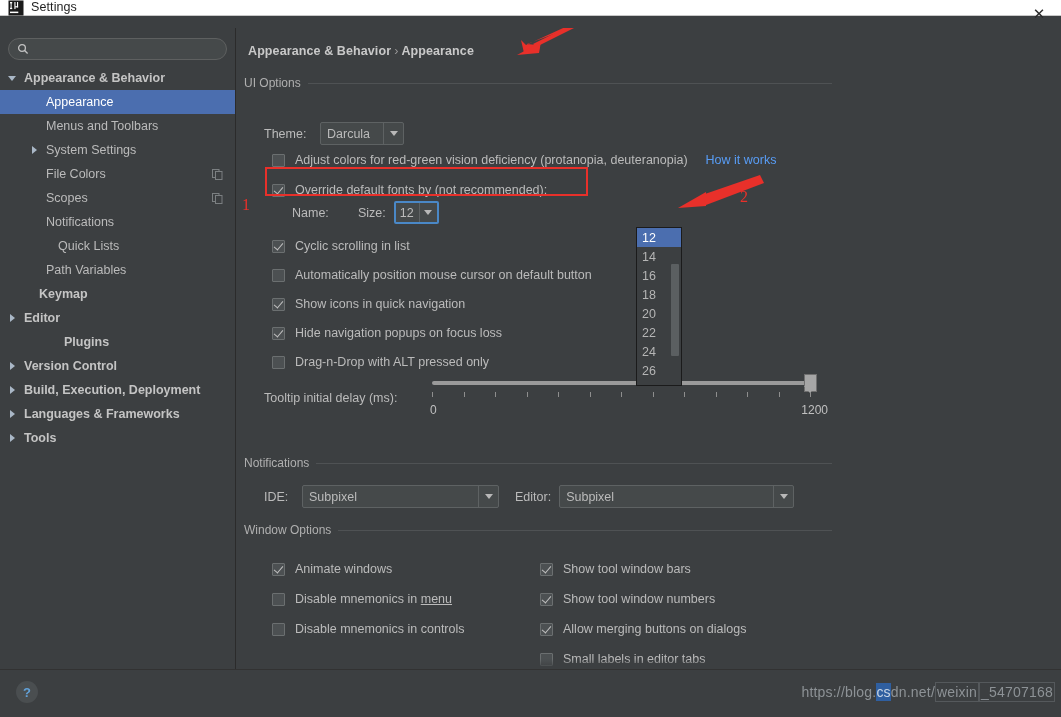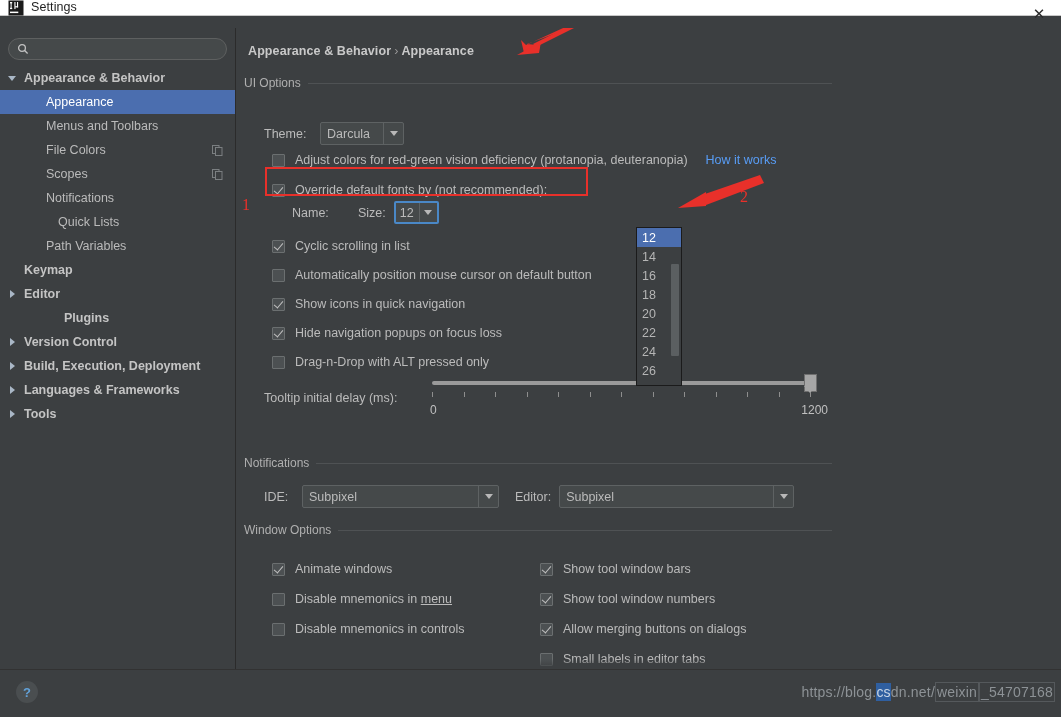--- a/index.html
+++ b/index.html
@@ -379,20 +379,26 @@
           </div>
           <div class="tree-item selected">
             <span class="tw" style="margin-left: 28px;"></span>
             <span class="lbl" style="margin-left: 5px;">Appearance</span>
           </div>
           <div class="tree-item">
             <span class="tw" style="margin-left: 28px;"></span>
             <span class="lbl" style="margin-left: 5px;">Menus and Toolbars</span>
           </div>
           <div class="tree-item">
+            <span class="tw" style="margin-left: 28px;">
+              <span class="caret-right"></span>
+            </span>
+            <span class="lbl" style="margin-left: 5px;">System Settings</span>
+          </div>
+          <div class="tree-item">
             <span class="tw" style="margin-left: 28px;"></span>
             <span class="lbl" style="margin-left: 5px;">File Colors</span>
             <span class="copy-icon"><svg width="11" height="11" viewBox="0 0 11 11">
                 <rect x="0.5" y="0.5" width="6.5" height="8" fill="none" stroke="#7b7f81"></rect>
                 <rect x="3.5" y="2.5" width="6.5" height="8" fill="#3c3f41" stroke="#7b7f81"></rect>
               </svg></span>
           </div>
           <div class="tree-item">
             <span class="tw" style="margin-left: 28px;"></span>
             <span class="lbl" style="margin-left: 5px;">Scopes</span>
@@ -408,21 +414,21 @@
           <div class="tree-item">
             <span class="tw" style="margin-left: 28px;"></span>
             <span class="lbl" style="margin-left: 17px;">Quick Lists</span>
           </div>
           <div class="tree-item">
             <span class="tw" style="margin-left: 28px;"></span>
             <span class="lbl" style="margin-left: 5px;">Path Variables</span>
           </div>
           <div class="tree-item bold">
             <span class="tw" style="margin-left: 6px;"></span>
-            <span class="lbl" style="margin-left: 5px;">Keymap</span>
+            <span class="lbl" style="margin-left: 20px;">Keymap</span>
           </div>
           <div class="tree-item bold">
             <span class="tw" style="margin-left: 6px;">
               <span class="caret-right"></span>
             </span>
             <span class="lbl" style="margin-left: 5px;">Editor</span>
           </div>
           <div class="tree-item bold">
             <span class="tw" style="margin-left: 6px;"></span>
             <span class="lbl" style="margin-left: 5px; padding-left: 40px;">Plugins</span>

